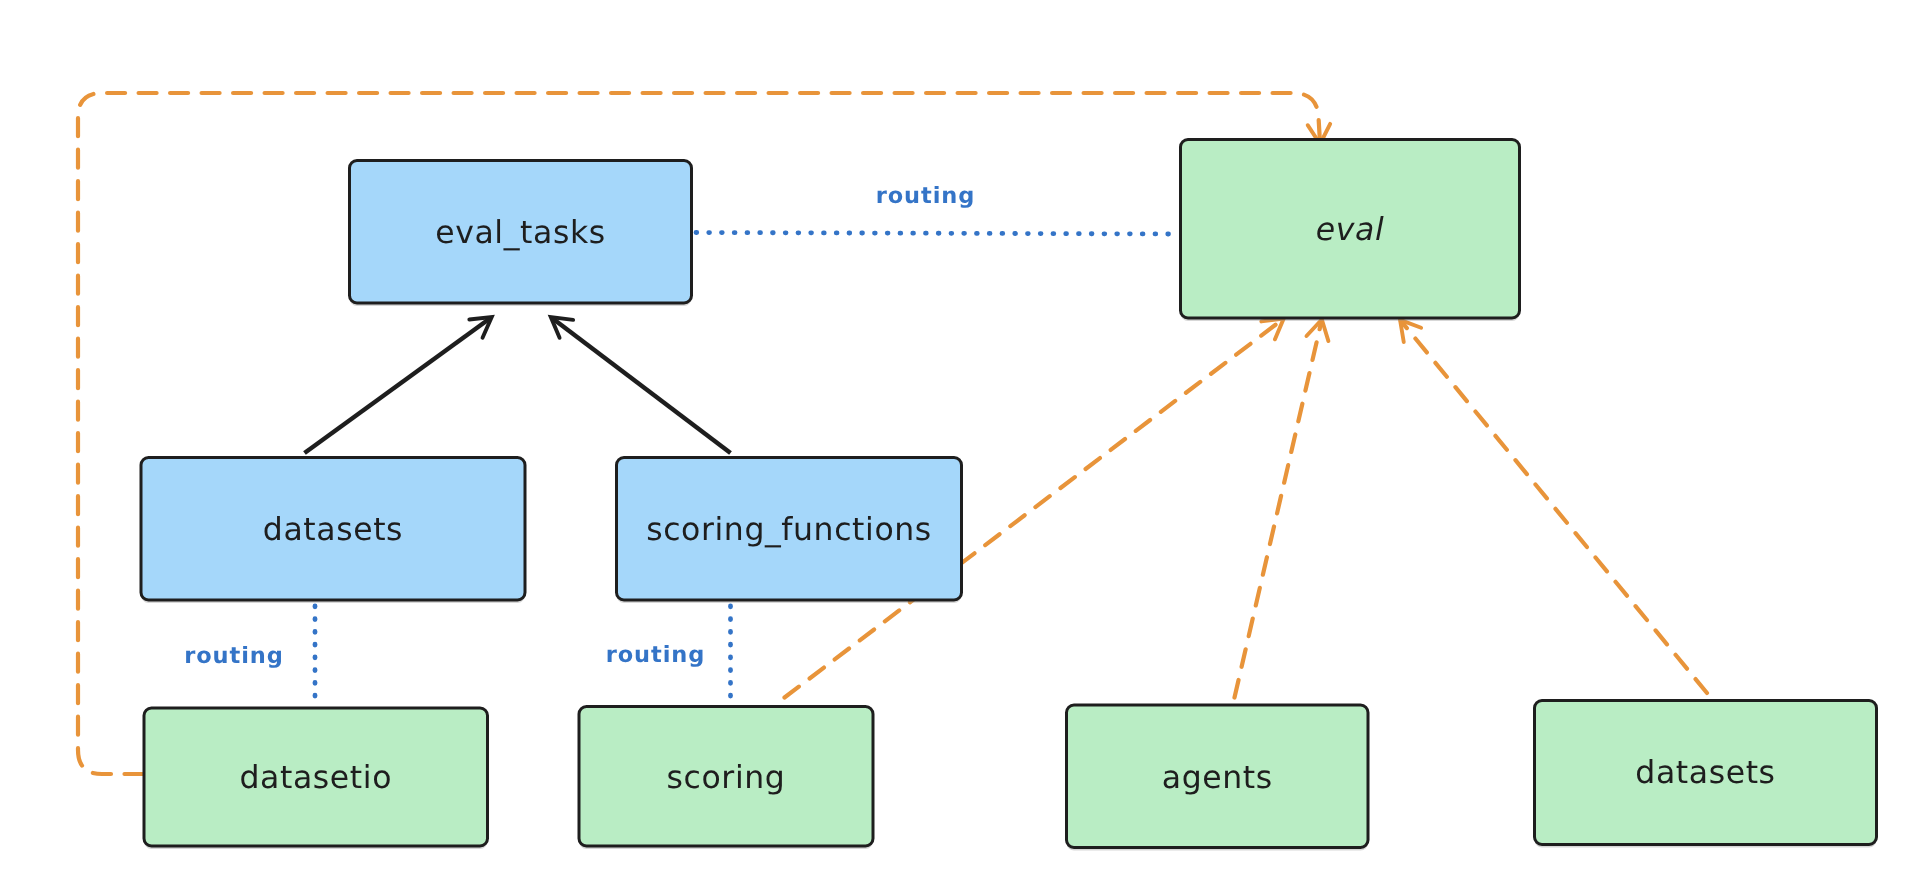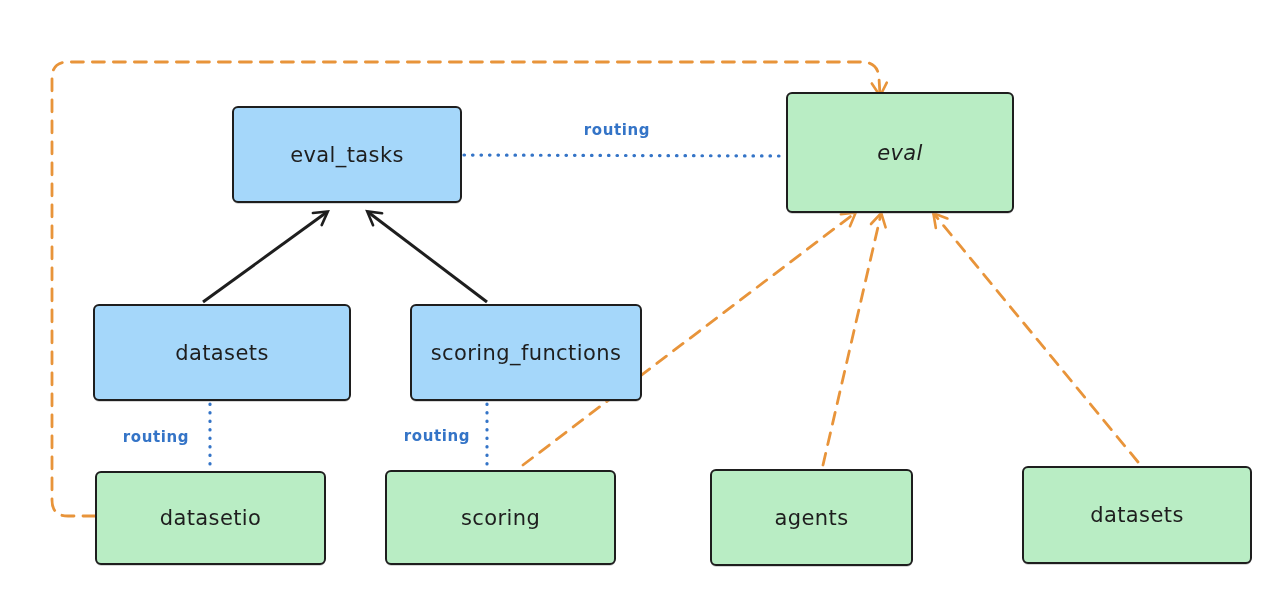--- a/index.html
+++ b/index.html
@@ -42,21 +42,21 @@
     box-shadow: 0 2px 0 -1px rgba(140,140,140,0.35);
   }
   .node.blue  { background: var(--node-blue-fill, #a5d7fa); }
   .node.green { background: var(--node-green-fill, #b9edc4); }
 
   .n-eval-tasks        { left: 232px;  top: 106px; width: 230px; height: 97px; }
   .n-eval              { left: 786px;  top: 92px; width: 228px; height: 121px; font-style: italic; }
   .n-datasets          { left: 93px;   top: 304px; width: 258px; height: 97px; }
   .n-scoring-functions { left: 387px;  top: 304px; width: 232px; height: 97px; margin-left: 23px; }
   .n-datasetio         { left: 95px;   top: 471px; width: 231px; height: 94px; }
-  .n-scoring           { left: 385px;  top: 470px; width: 231px; height: 95px; }
+  .n-scoring           { left: 385px;  top: 470px; width: 198px; height: 95px; }
   .n-agents            { left: 710px;  top: 469px; width: 203px; height: 97px; }
   .n-inference         { left: 1022px; top: 466px; width: 230px; height: 98px; }
 
   .edge-label {
     position: absolute;
     transform: translate(-50%, -50%);
     color: var(--edge-blue, #3474c7);
     font-size: 15px;
     font-weight: bold;
     letter-spacing: 0.6px;

